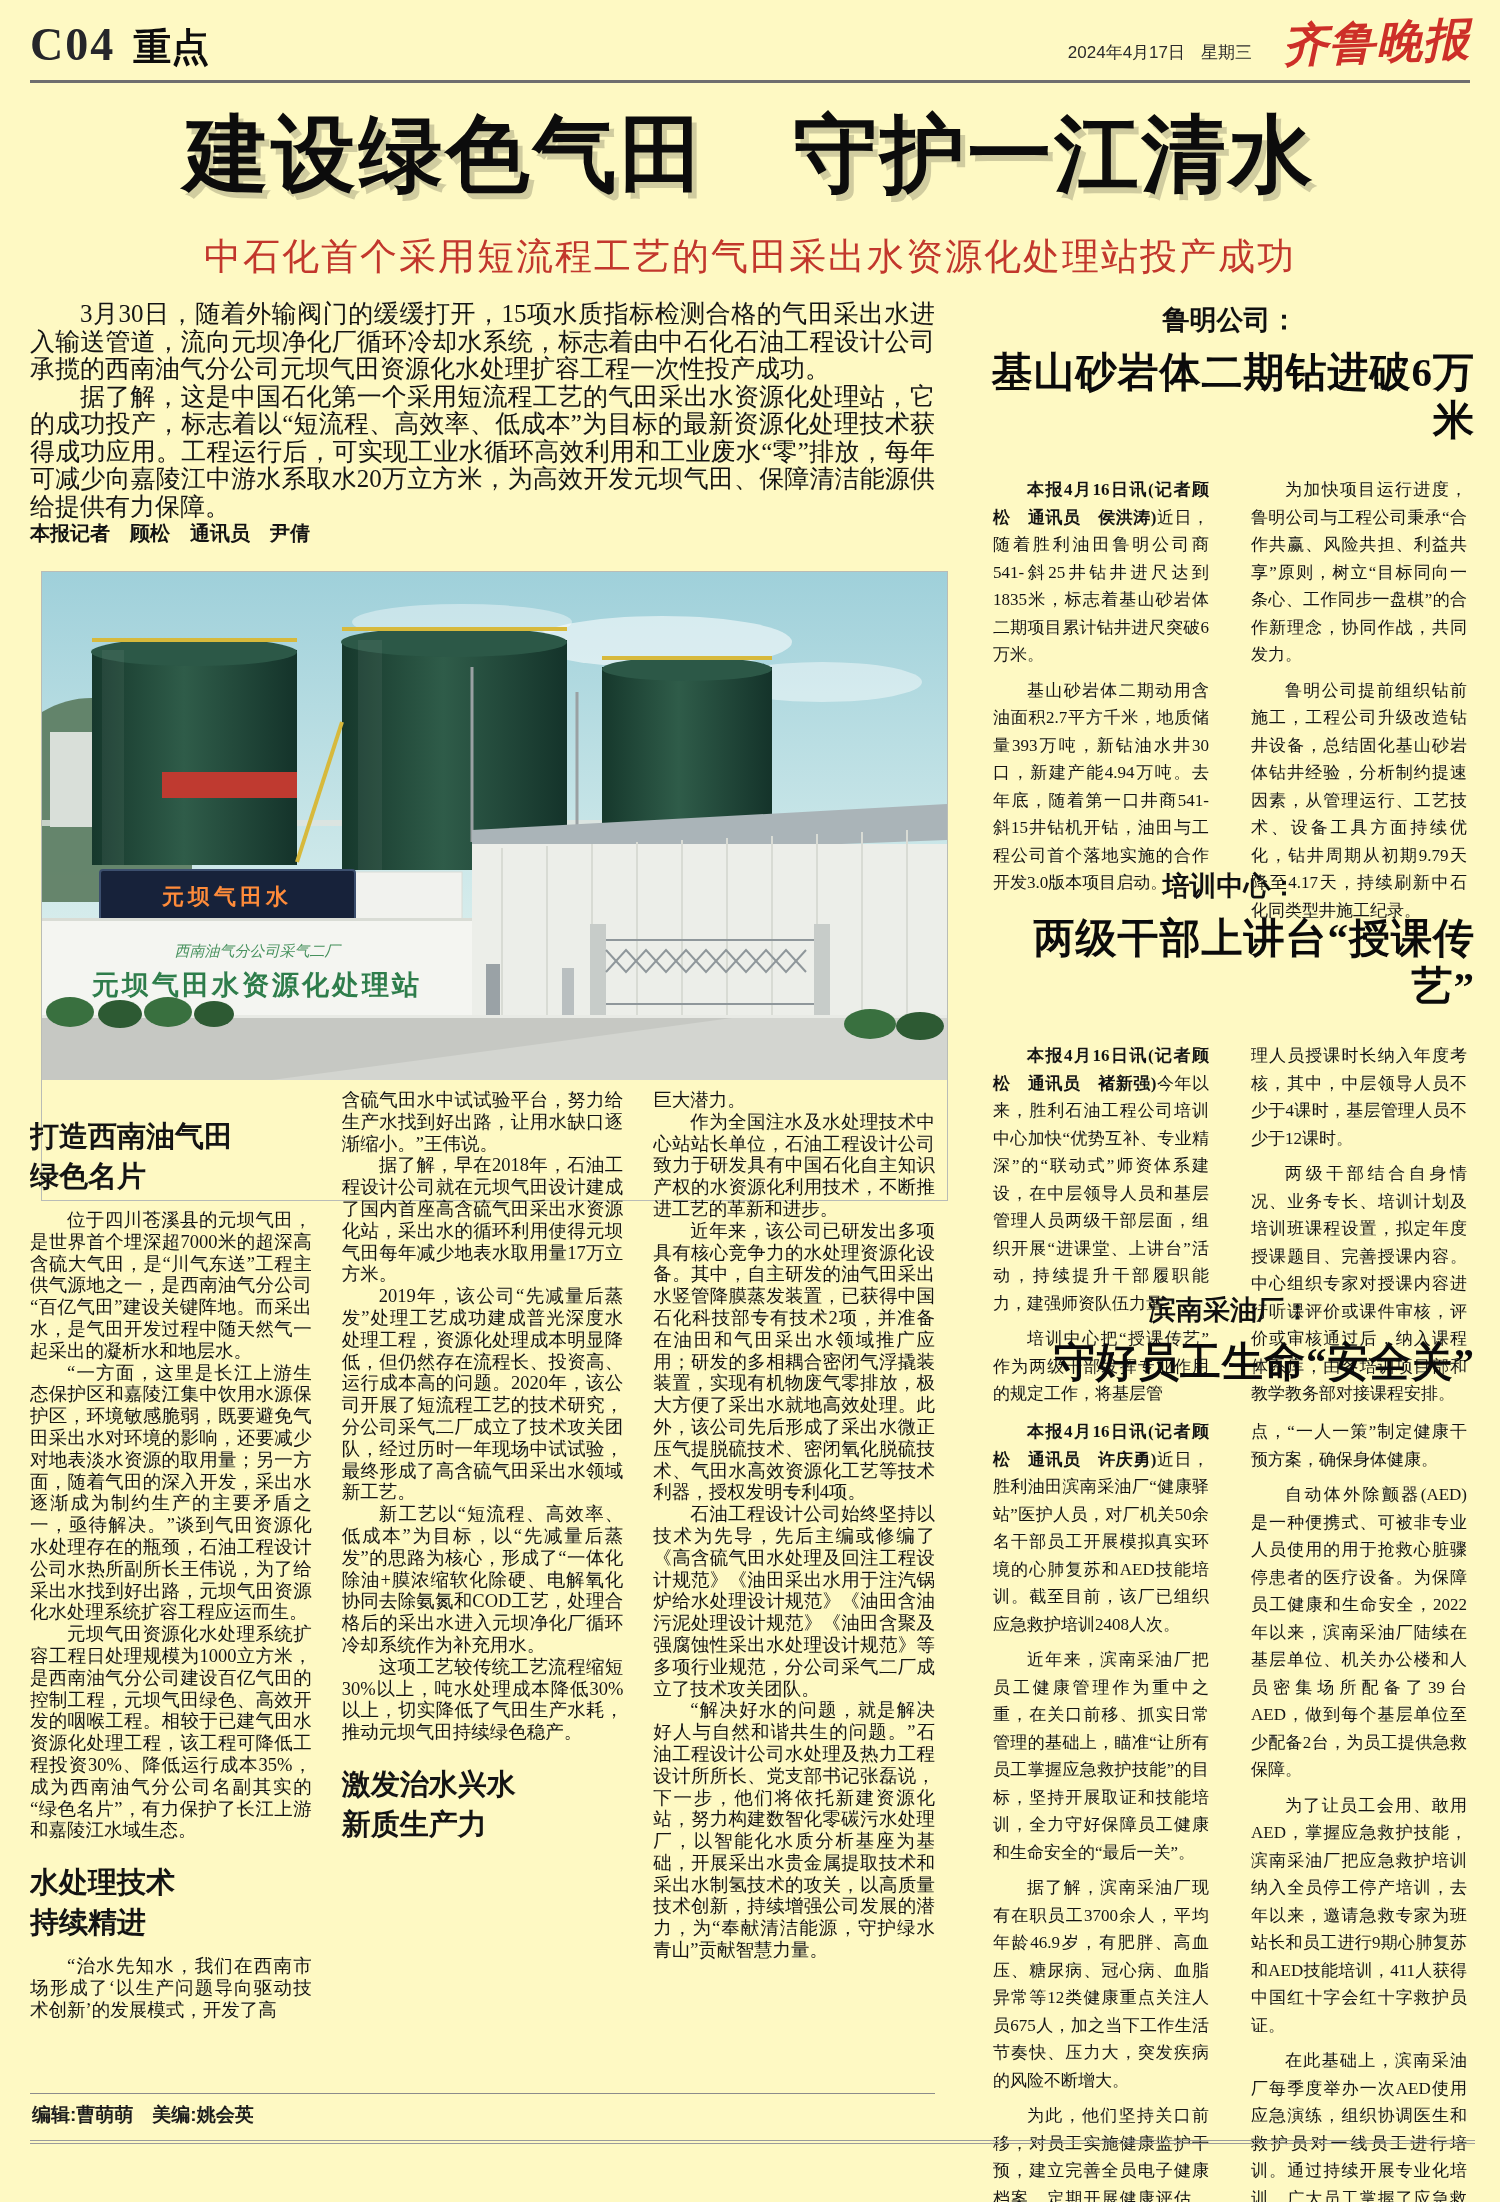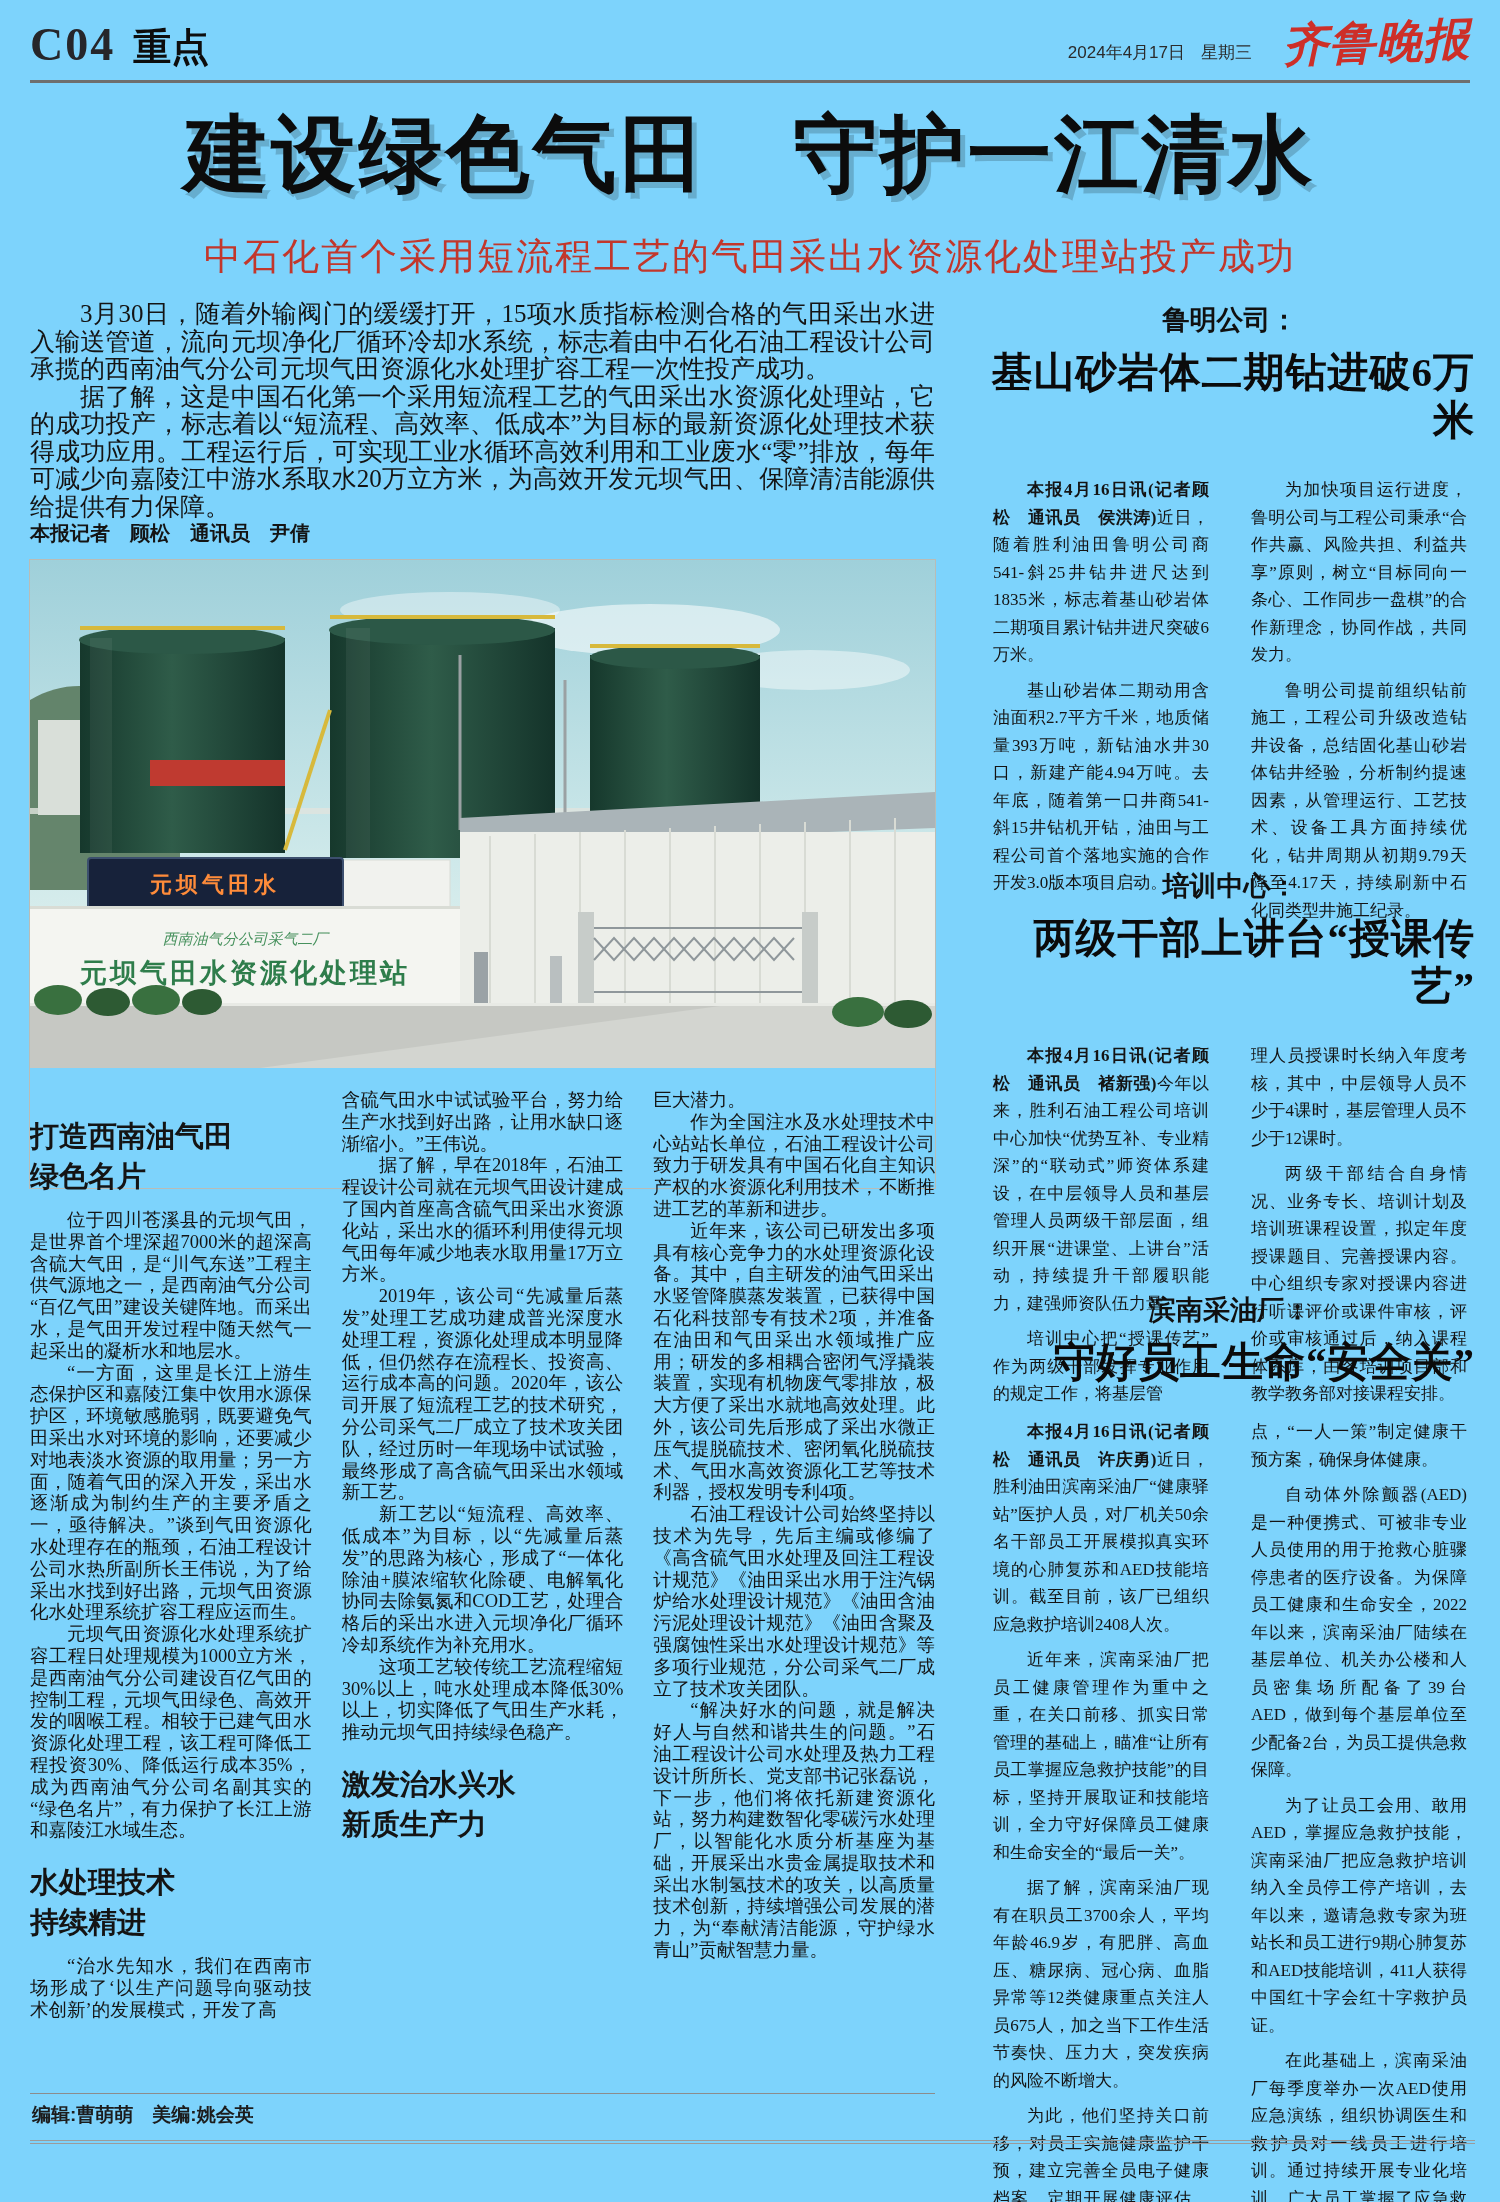--- a/index.html
+++ b/index.html
@@ -1,16 +1,16 @@
 <!DOCTYPE html>
 <html lang="zh"><head>
 <meta charset="utf-8">
 <style>
   html,body{margin:0;padding:0;background:#e8e8e4;}
-  .page{position:relative;width:1500px;height:2202px;margin:0 auto;background:#7dd3fc;
+  .page{position:relative;width:1500px;height:2202px;margin:0 auto;background:#fef9c3;
         font-family:"Liberation Serif","DejaVu Serif",serif;color:#141414;overflow:hidden;}
   [data-interactable]{box-sizing:border-box;}
 
   
   .hdr{position:absolute;top:18px;left:30px;right:30px;height:58px;}
   .pageno{font-size:46px;font-weight:bold;color:#26262a;letter-spacing:2px;}
   .section{font-size:38px;font-weight:bold;color:#0d0d0d;margin-left:18px;}
   .hdr-right{position:absolute;right:0;bottom:2px;white-space:nowrap;}
   .date,.weekday{font-size:17px;color:#2b2b2b;font-family:"Liberation Sans",sans-serif;}
   .weekday{margin-left:12px;}
@@ -24,21 +24,21 @@
             font-size:84px;font-weight:bold;color:#0c0c0c;letter-spacing:3px;
             text-shadow:5px 6px 0 rgba(0,0,0,0.18);}
   .subheadline{position:absolute;top:232px;left:0;width:100%;margin:0;text-align:center;
             font-size:37px;font-weight:500;color:#c2372c;letter-spacing:2px;
             font-family:"Liberation Sans","DejaVu Sans",sans-serif;}
   .intro{position:absolute;top:300px;left:30px;width:905px;}
   .intro p{margin:0;font-size:25px;line-height:27.5px;text-align:justify;text-indent:2em;}
   .byline{position:absolute;top:520px;left:30px;font-size:20px;font-weight:bold;}
 
   
-  .photo{position:absolute;top:560px;left:30px;width:905px;height:628px;margin:0;
+  .photo{position:absolute;top:560px;left:30px;width:905px;height:628px;margin:12px;
          outline:1px solid #b9bcb6;}
 
   
   .cols{position:absolute;top:1090px;left:30px;width:905px;height:1000px;display:flex;gap:30px;overflow:hidden;}
   .col{flex:1;min-width:0;}
   .col p{margin:0;font-size:18.5px;line-height:21.8px;text-align:justify;}
   .col p.ind{text-indent:2em;}
   .sub{margin:20px 0 14px;font-size:29px;font-weight:bold;text-align:left;
        line-height:40px;white-space:pre-line;}
   .sub.first{margin-top:26px;}

